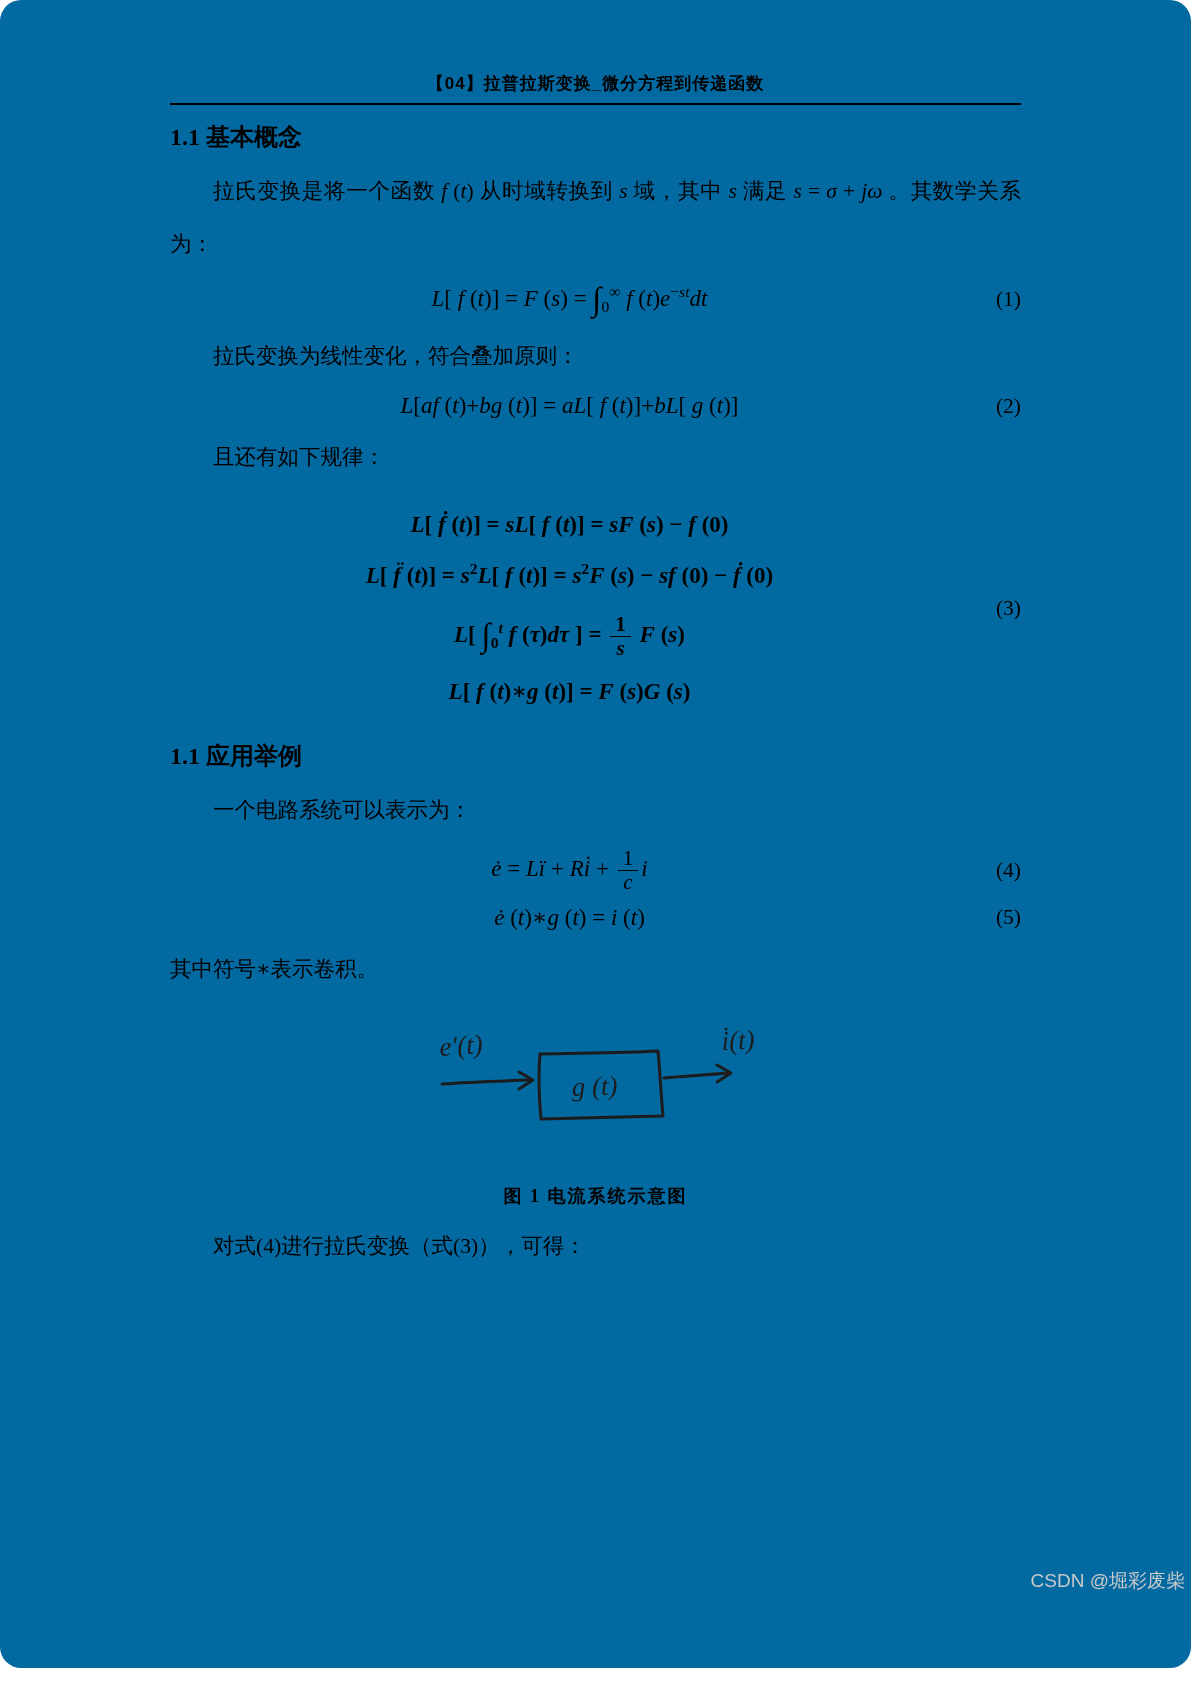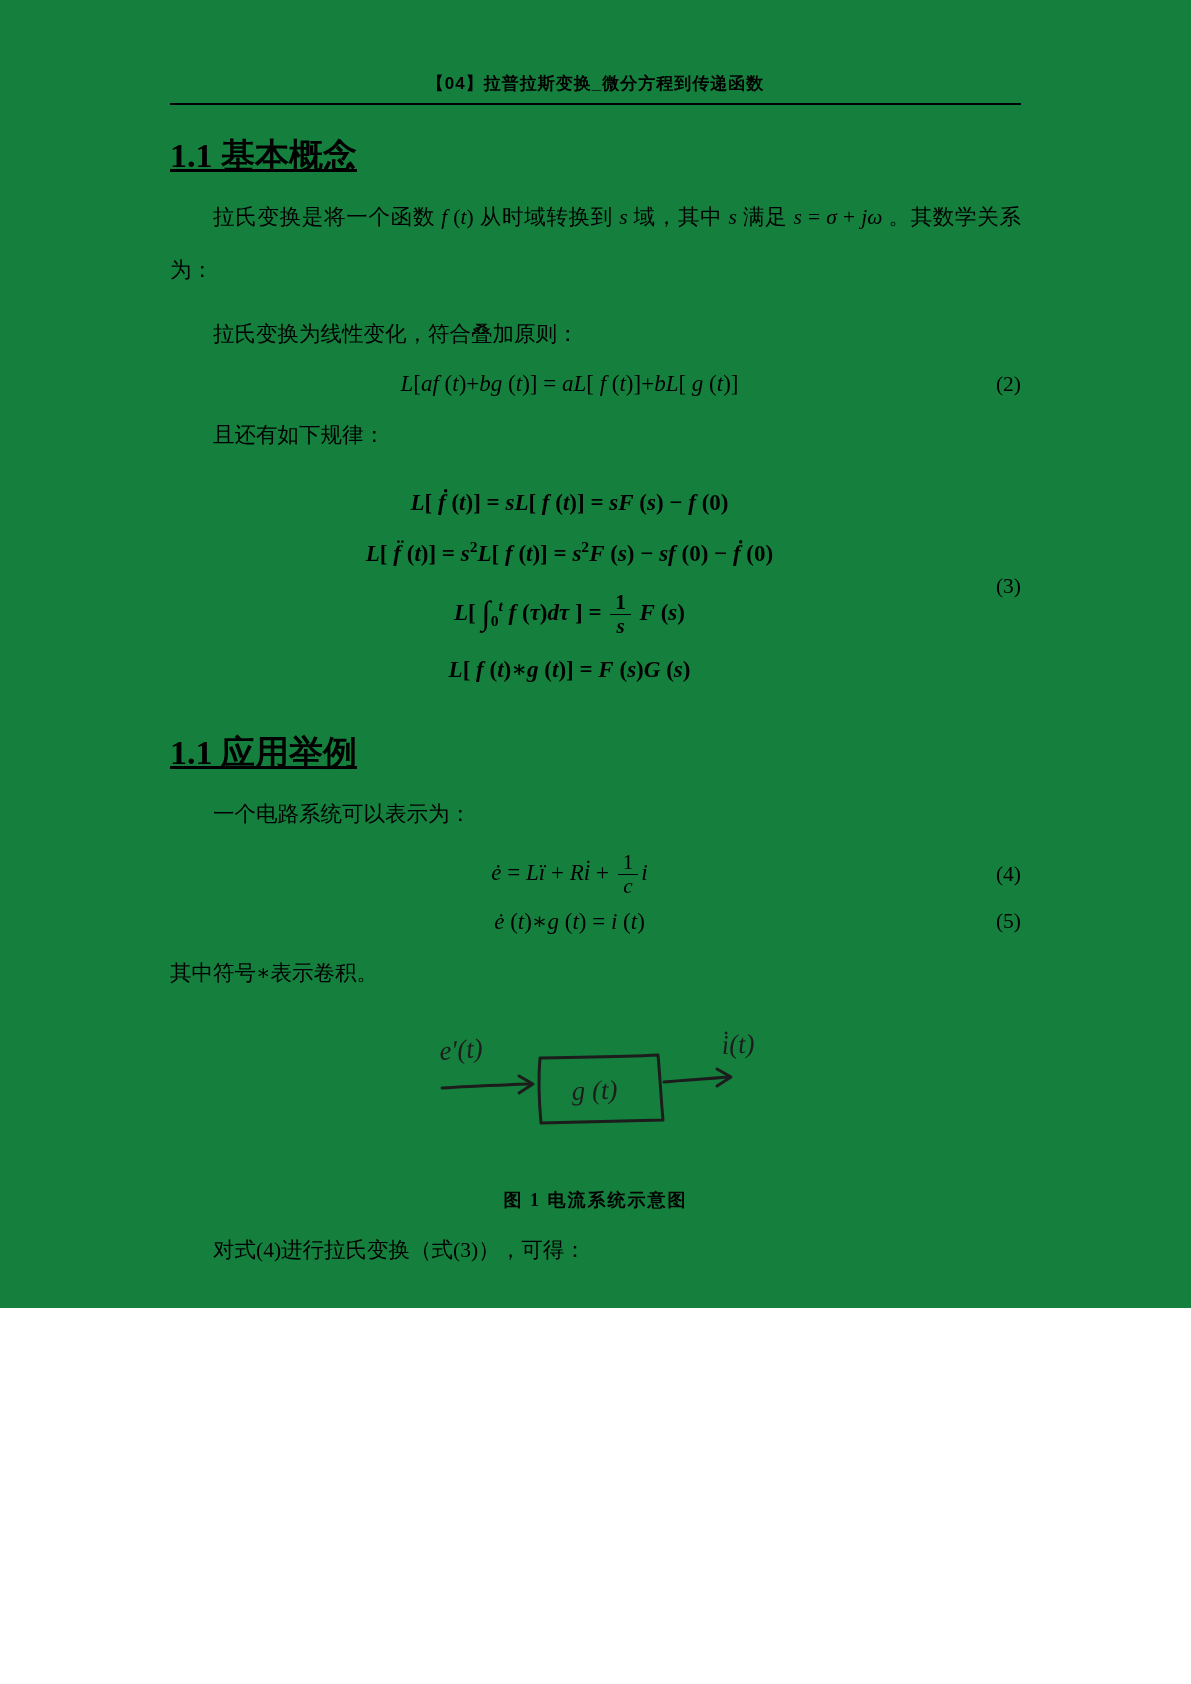--- a/index.html
+++ b/index.html
@@ -1,48 +1,48 @@
 <!DOCTYPE html>
 <html><head>
 <meta charset="utf-8">
 <style>
   * { margin:0; padding:0; box-sizing:border-box; }
   html,body { background:#ffffff; }
   .page {
     position:relative;
-    width:1191px; height:1308px;
+    width:1191px; height:1668px;
     margin:0 auto;
-    background:#15803d;
+    background:#0369a1;
     color:#000;
     font-family:"Liberation Serif","DejaVu Serif",serif;
     overflow:hidden;
+    border-radius:21px;
   }
   .content { padding:0 170px; }
 
   .doc-header {
     padding-top:72px;
     text-align:center;
     font-family:"Liberation Sans","DejaVu Sans",sans-serif;
     font-weight:bold;
     font-size:17px;
     letter-spacing:1px;
   }
   .header-rule { border-bottom:2.5px solid #000; margin-top:8px; }
 
   h1.doc-title {
     margin-top:44px;
     font-size:31px;
     font-weight:bold;
     letter-spacing:0.5px;
   }
   h2.sec-heading {
-    margin-top:28px;
-    font-size:34px;
+    margin-top:16px;
+    font-size:24px;
     font-weight:bold;
-    text-decoration:underline;
   }
 
   p.body-par {
     margin-top:12px;
     font-size:21.5px;
     line-height:2.45;
     text-align:justify;
   }
   p.indent { text-indent:2em; }
 
@@ -100,20 +100,24 @@
   <div class="content">
 
     <div class="doc-header">【04】拉普拉斯变换_微分方程到传递函数</div>
     <div class="header-rule"></div>
 
 
     <h2 class="sec-heading">1.1 基本概念</h2>
 
     <p class="body-par indent">拉氏变换是将一个函数 <i>f</i> (<i>t</i>) 从时域转换到 <i>s</i> 域，其中 <i>s</i> 满足 <i>s</i> = <i>σ</i> + <i>jω</i> 。其数学关系为：</p>
 
+    <div class="eq-row">
+      <span class="eq-main"><i>L</i>[ <i>f</i> (<i>t</i>)] = <i>F</i> (<i>s</i>) = <span class="int">∫</span><sub>0</sub><sup>∞</sup> <i>f</i> (<i>t</i>)<i>e</i><sup>−<i>st</i></sup><i>dt</i></span>
+      <span class="eq-num">(1)</span>
+    </div>
 
     <p class="body-par indent">拉氏变换为线性变化，符合叠加原则：</p>
 
     <div class="eq-row">
       <span class="eq-main"><i>L</i>[<i>af</i> (<i>t</i>)+<i>bg</i> (<i>t</i>)] = <i>aL</i>[ <i>f</i> (<i>t</i>)]+<i>bL</i>[ <i>g</i> (<i>t</i>)]</span>
       <span class="eq-num">(2)</span>
     </div>
 
     <p class="body-par indent">且还有如下规律：</p>
 

